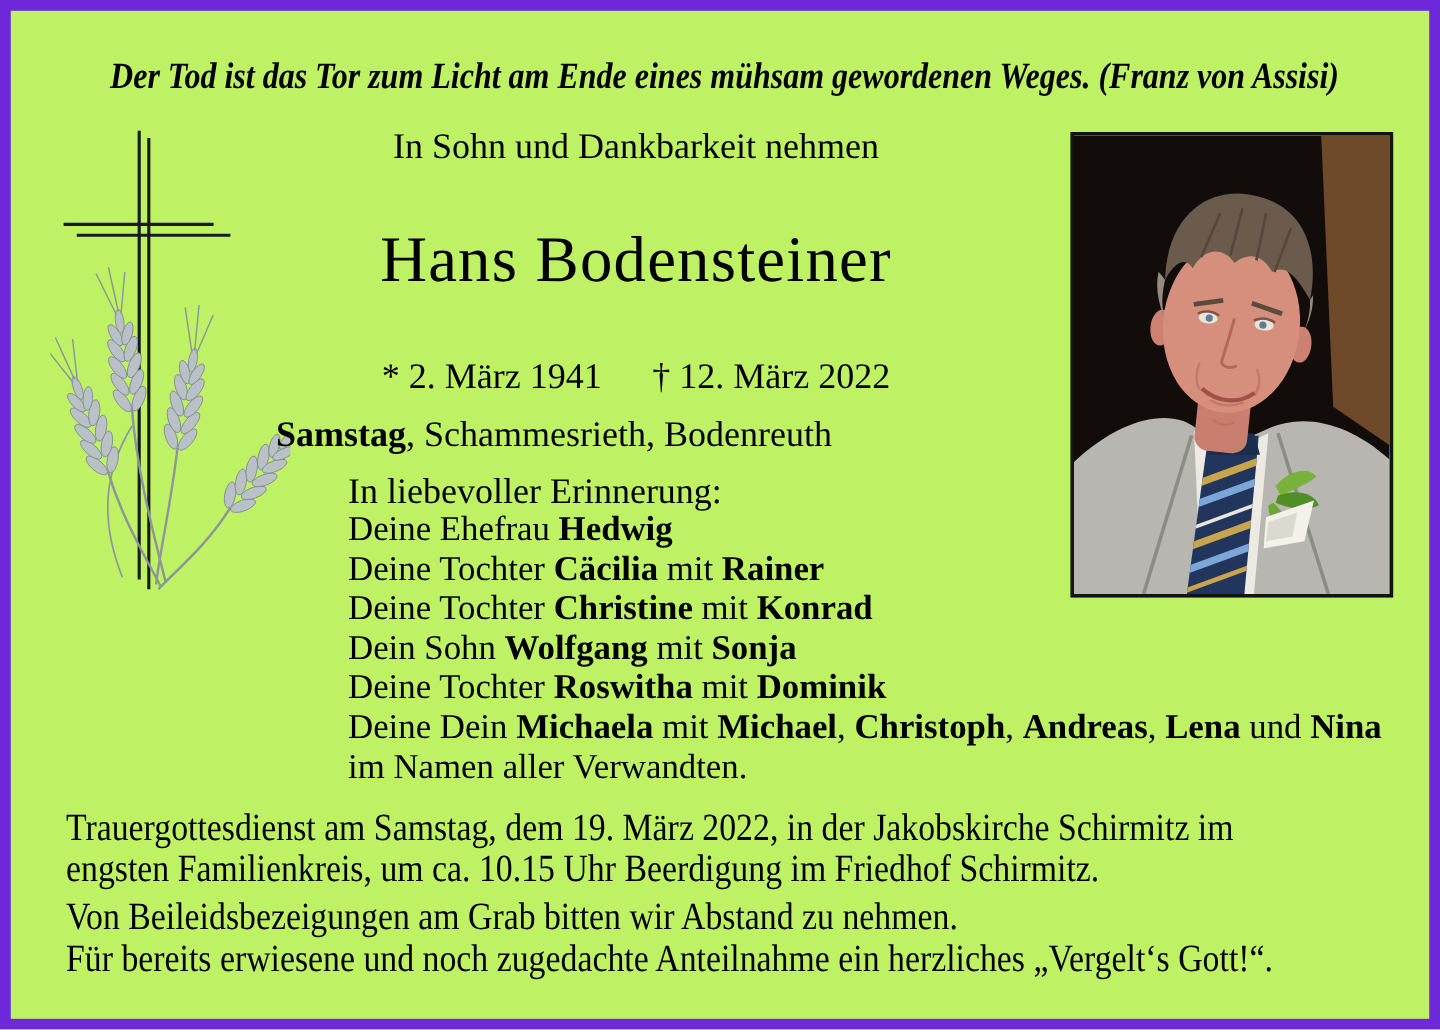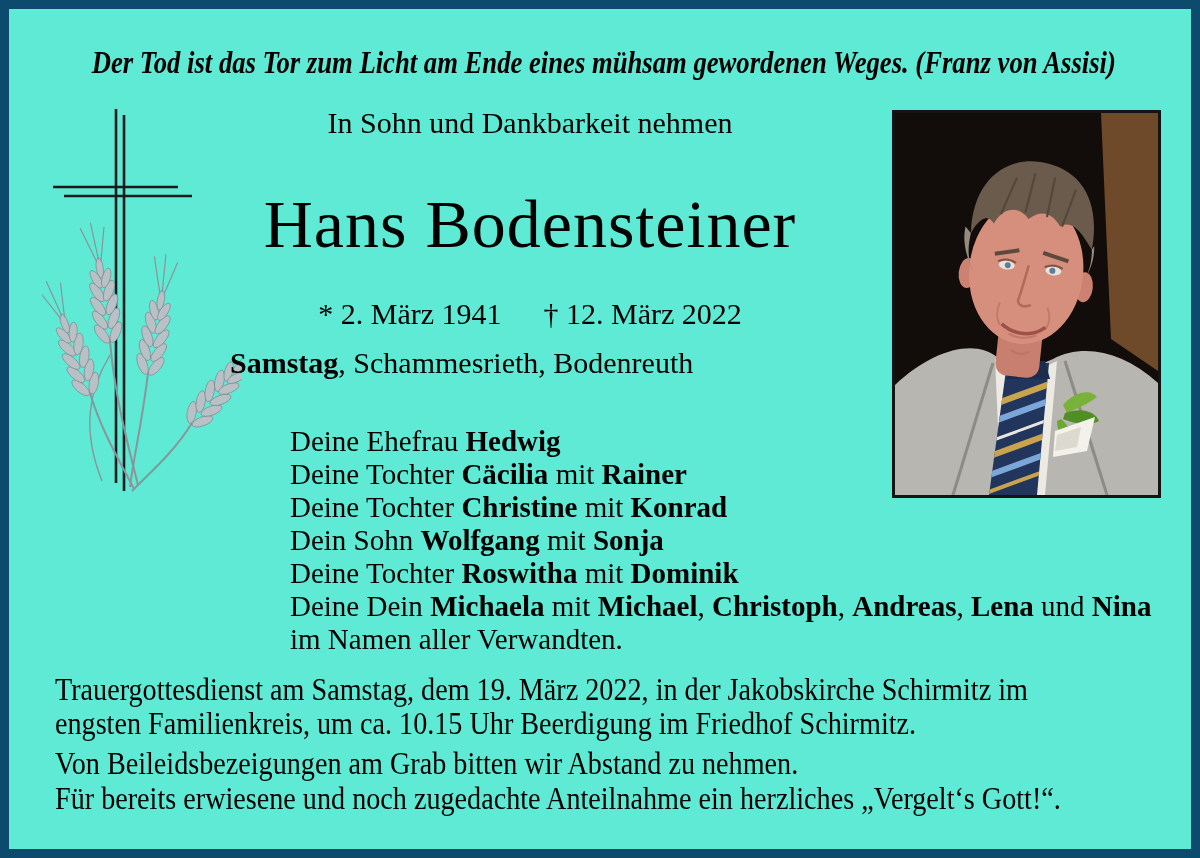--- a/index.html
+++ b/index.html
@@ -1,38 +1,38 @@
 <!DOCTYPE html>
 <html><head>
 <meta charset="utf-8">
 <style>
   html,body{margin:0;padding:0;background:#ffffff;}
   .card{
     position:relative;
     width:1200px;height:858px;
     box-sizing:border-box;
-    background:#5eead4;
-    border:9px solid #0c4a6e;
+    background:#bef264;
+    border:9px solid #6d28d9;
     font-family:"Liberation Serif", serif;
     color:#000000;
     overflow:hidden;
   }
   .quote{
     position:absolute;left:0;right:0;top:36px;
     text-align:center;
     font-size:31px;font-weight:bold;font-style:italic;
     transform:scaleX(0.86);
     white-space:nowrap;
   }
   .centercol{position:absolute;left:171px;width:700px;text-align:center;}
   .intro1{top:97px;font-size:30px;}
   .intro2{top:131px;font-size:30px;}
   .name{
     top:176px;
-    font-size:68px;font-weight:normal;margin:0;
+    font-size:54px;font-weight:normal;margin:0;
     letter-spacing:1px;
     white-space:nowrap;
   }
   .dates{top:288px;font-size:30px;}
   .dates .death{margin-left:42px;}
   .places{position:absolute;left:221px;top:337px;font-size:30px;}
   .rem-heading{position:absolute;left:281px;top:384px;font-size:30px;}
   .family{position:absolute;left:281px;top:416px;font-size:29px;line-height:33px;white-space:nowrap;}
   .family .b, .places .b{font-weight:bold;}
   .funeral-line{
@@ -173,20 +173,21 @@
   <div class="centercol intro1">In Sohn und Dankbarkeit nehmen</div>
 
   <h1 class="centercol name">Hans Bodensteiner</h1>
 
   <div class="centercol dates">
     <span class="birth">* 2. März 1941</span><span class="death">† 12. März 2022</span>
   </div>
 
   <div class="places"><span class="b">Samstag</span><span>, Schammesrieth, Bodenreuth</span></div>
 
+  <div class="rem-heading">In liebevoller Erinnerung:</div>
 
   <div class="family">
     <div><span>Deine Ehefrau </span><span class="b">Hedwig</span></div>
     <div><span>Deine Tochter </span><span class="b">Cäcilia</span><span> mit </span><span class="b">Rainer</span></div>
     <div><span>Deine Tochter </span><span class="b">Christine</span><span> mit </span><span class="b">Konrad</span></div>
     <div><span>Dein Sohn </span><span class="b">Wolfgang</span><span> mit </span><span class="b">Sonja</span></div>
     <div><span>Deine Tochter </span><span class="b">Roswitha</span><span> mit </span><span class="b">Dominik</span></div>
     <div><span>Deine Dein </span><span class="b">Michaela</span><span> mit </span><span class="b">Michael</span><span>, </span><span class="b">Christoph</span><span>, </span><span class="b">Andreas</span><span>, </span><span class="b">Lena</span><span> und </span><span class="b">Nina</span></div>
     <div><span>im Namen aller Verwandten.</span></div>
   </div>

